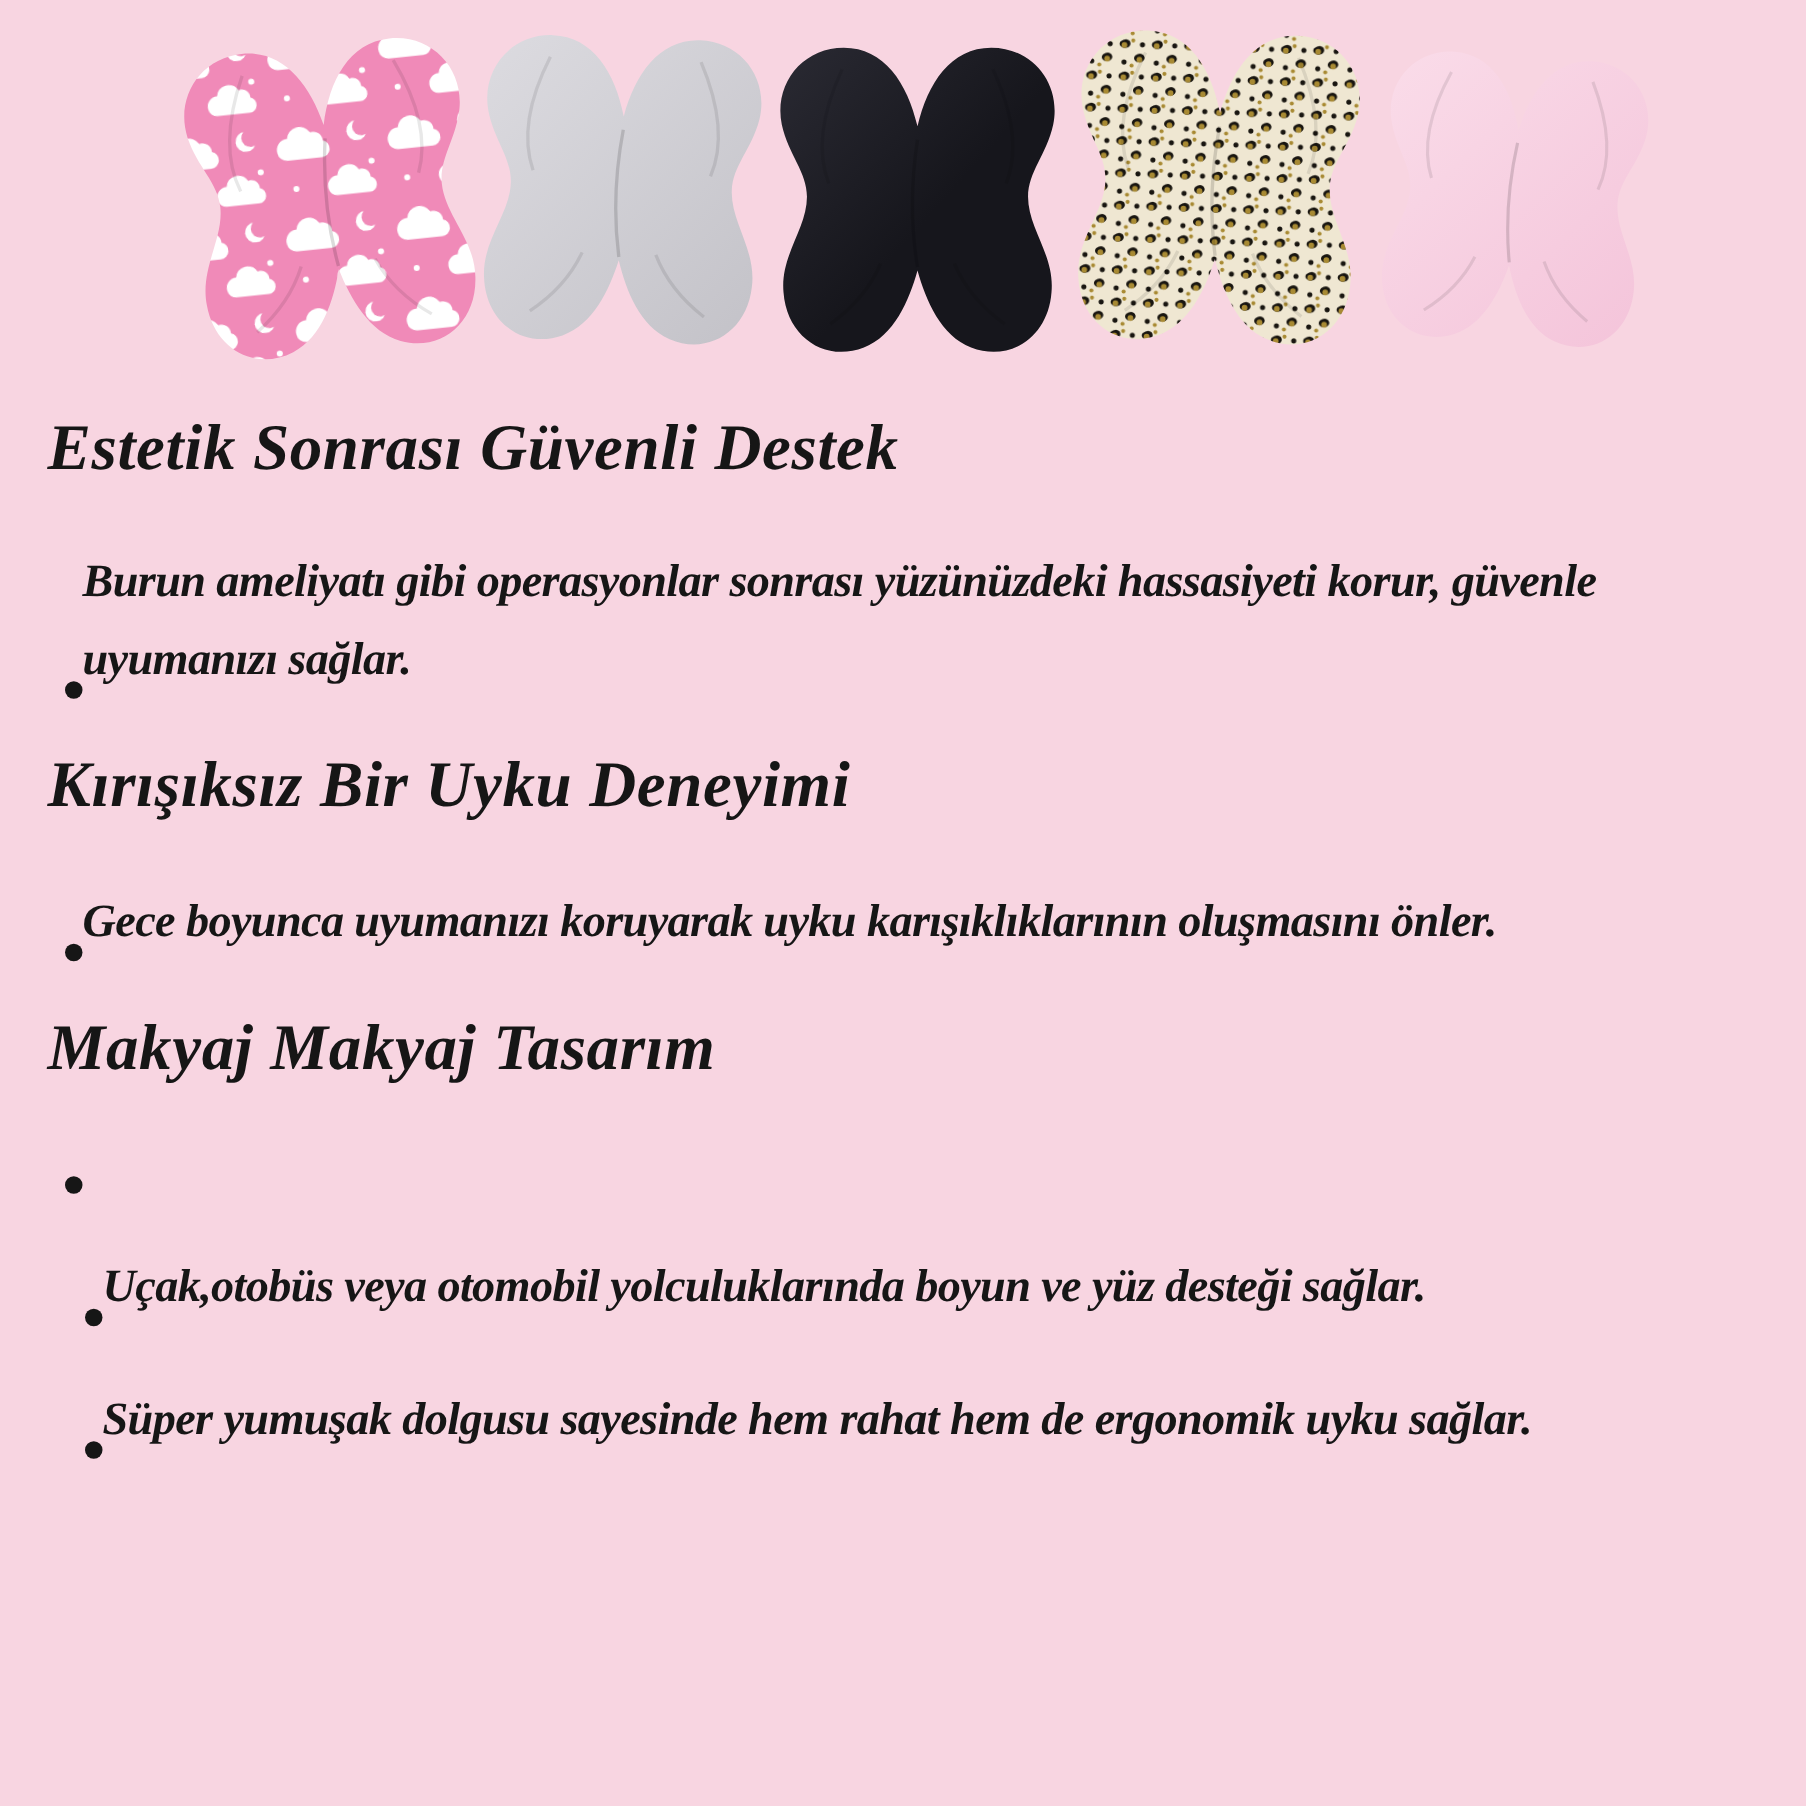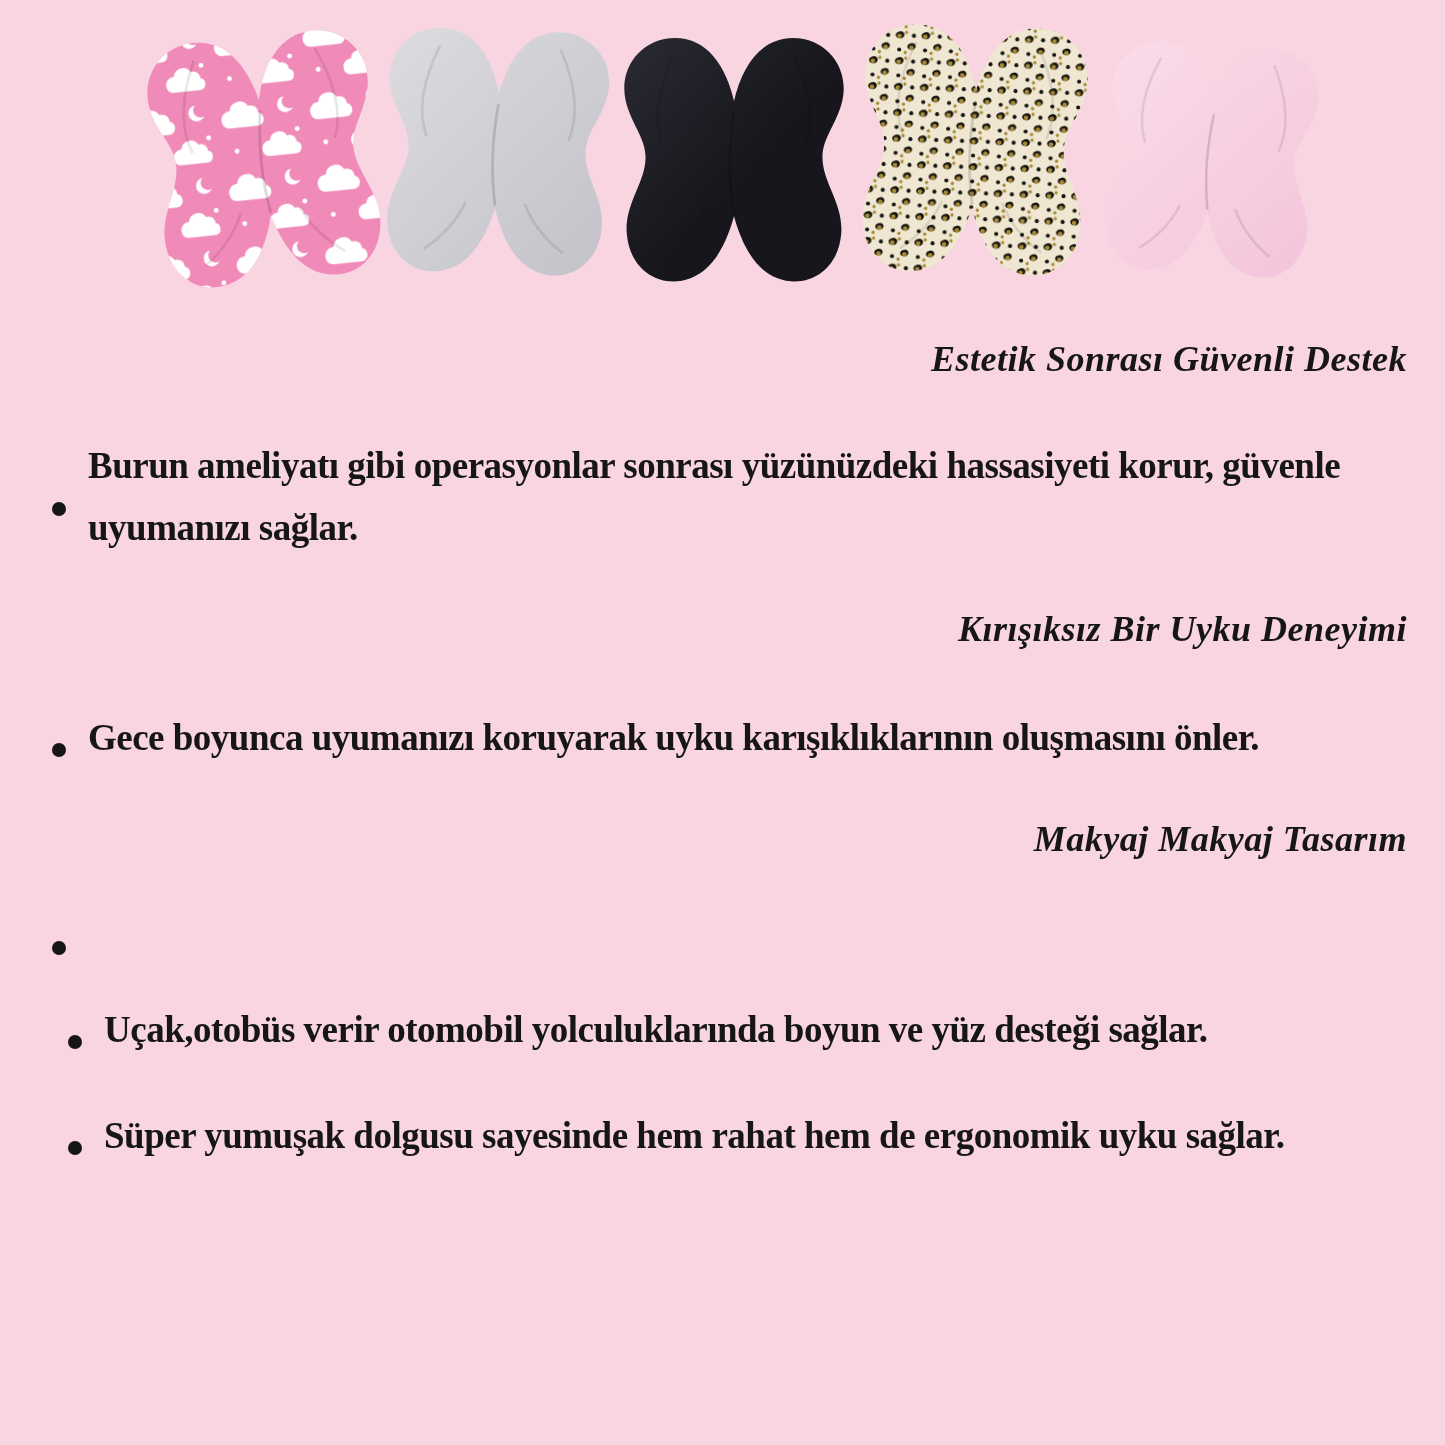--- a/index.html
+++ b/index.html
@@ -22,35 +22,35 @@
   }
   .hero svg{display:block;}
   
   main{
     padding:0 38px 0 38px;
   }
   .section-heading{
     font-family:"Liberation Serif", serif;
     font-style:italic;
     font-weight:bold;
-    font-size:36px;
+    font-size:52px;
     line-height:68px;
-    text-align:right;
+    text-align:left;
     margin:36px 0 0 0;
     letter-spacing:0.5px;
   }
   section:first-of-type .section-heading{
     margin-top:10px;
   }
   .bullet{
     display:flex;
-    align-items:center;
-    gap:22px;
+    align-items:flex-end;
     margin:44px 0 0 0;
     padding-left:14px;
+    font-style:italic;
   }
   section:first-of-type .bullet{margin-top:42px;}
   .bullet-marker{
     flex:0 0 auto;
     width:14px;height:14px;
     border-radius:50%;
     background:var(--ink);
     margin-top:24px;
   }
   .bullet-text{
@@ -188,21 +188,21 @@
   <section>
     <h2 class="section-heading">Makyaj Makyaj Tasarım</h2>
     <div class="bullet">
       <span class="bullet-marker"></span>
     </div>
   </section>
 
   <section>
     <div class="bullet" style="padding-left:30px;">
       <span class="bullet-marker"></span>
-      <span class="bullet-text">Uçak,otobüs verir otomobil yolculuklarında boyun ve yüz desteği sağlar.</span>
+      <span class="bullet-text">Uçak,otobüs veya otomobil yolculuklarında boyun ve yüz desteği sağlar.</span>
     </div>
   </section>
 
   <section>
     <div class="bullet" style="padding-left:30px;">
       <span class="bullet-marker"></span>
       <span class="bullet-text">Süper yumuşak dolgusu sayesinde hem rahat hem de ergonomik uyku sağlar.</span>
     </div>
   </section>
 

